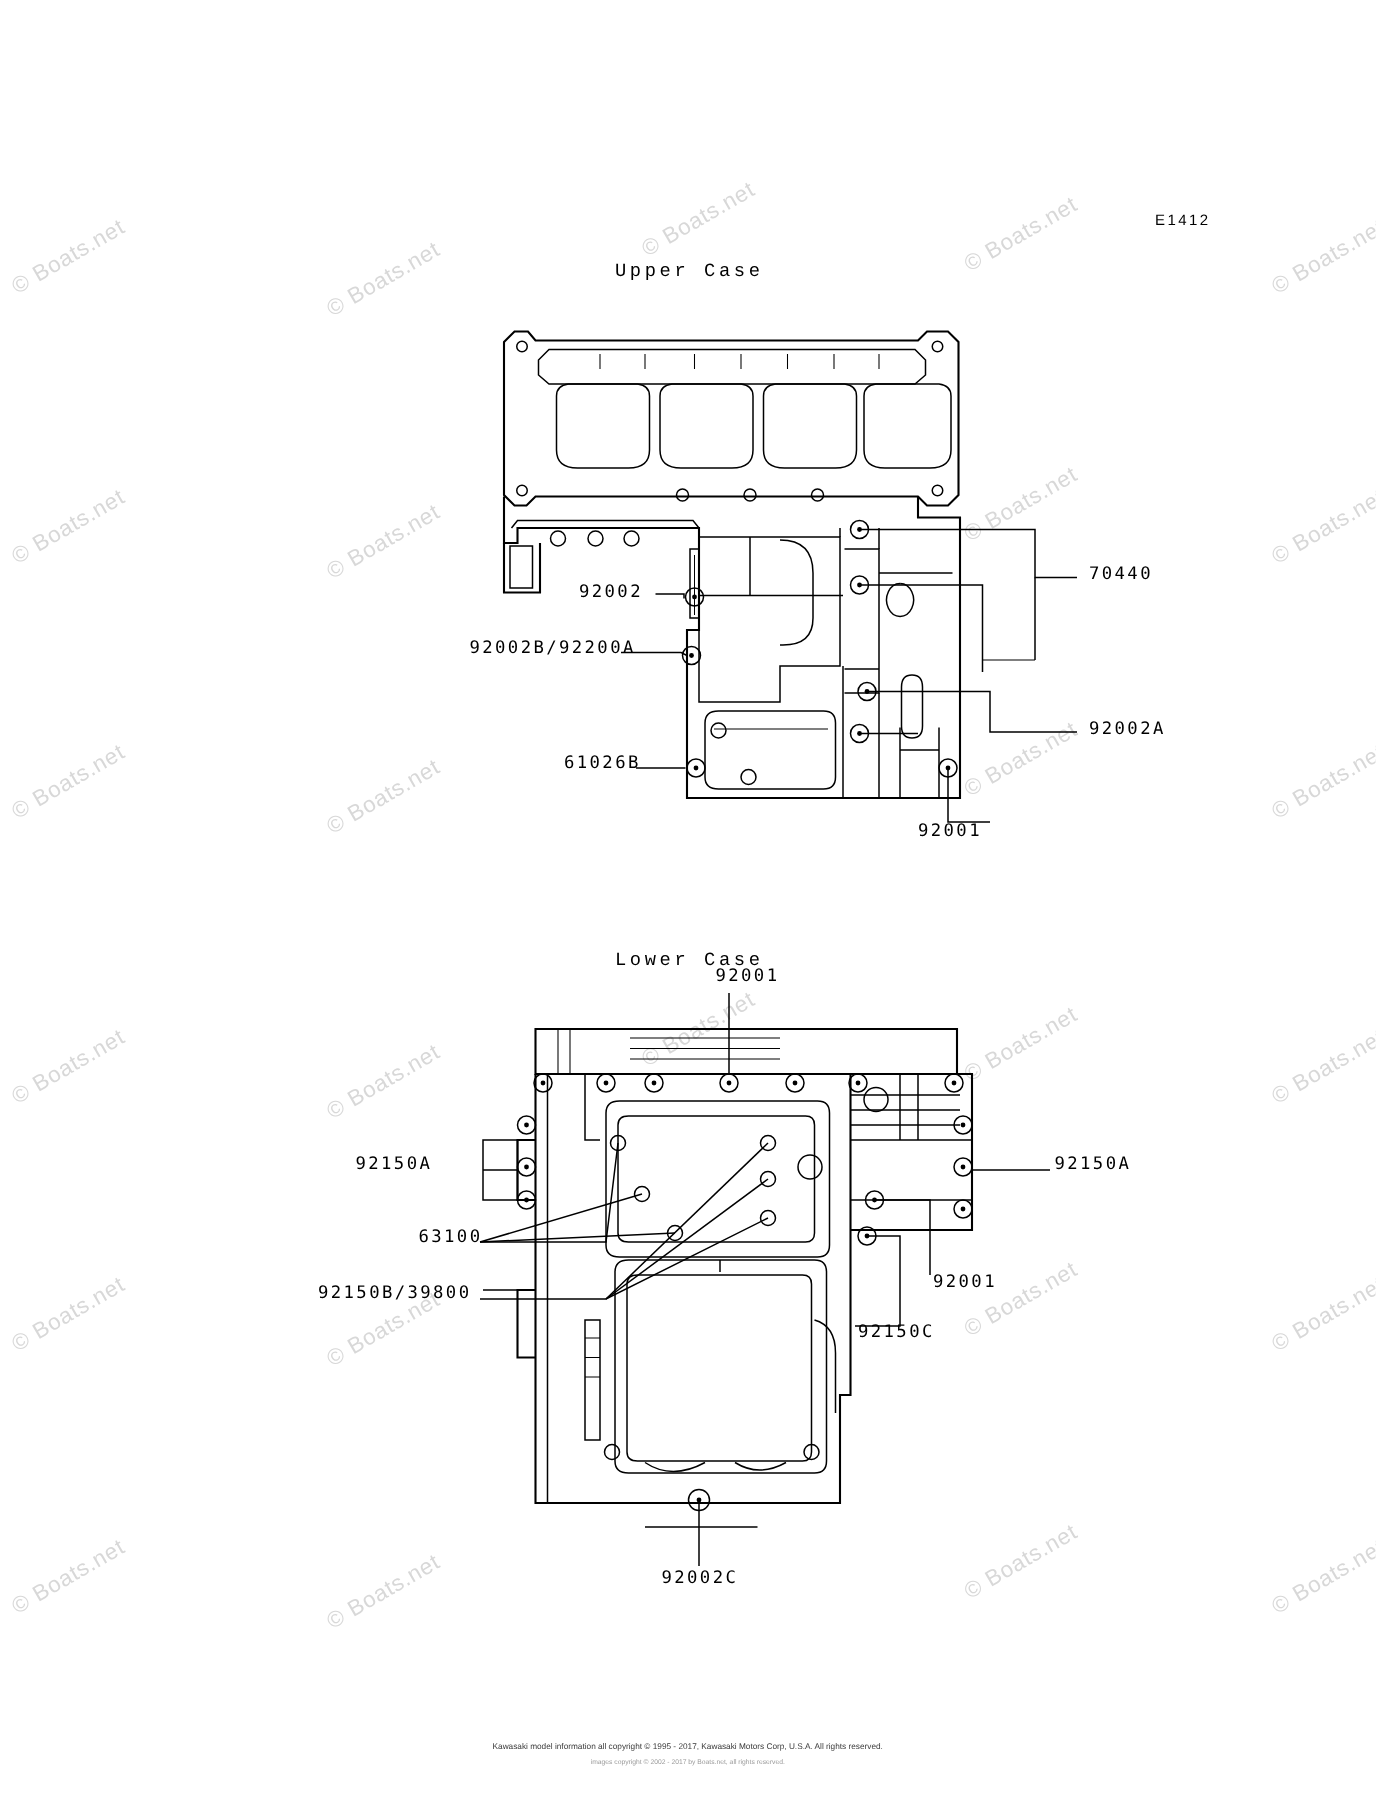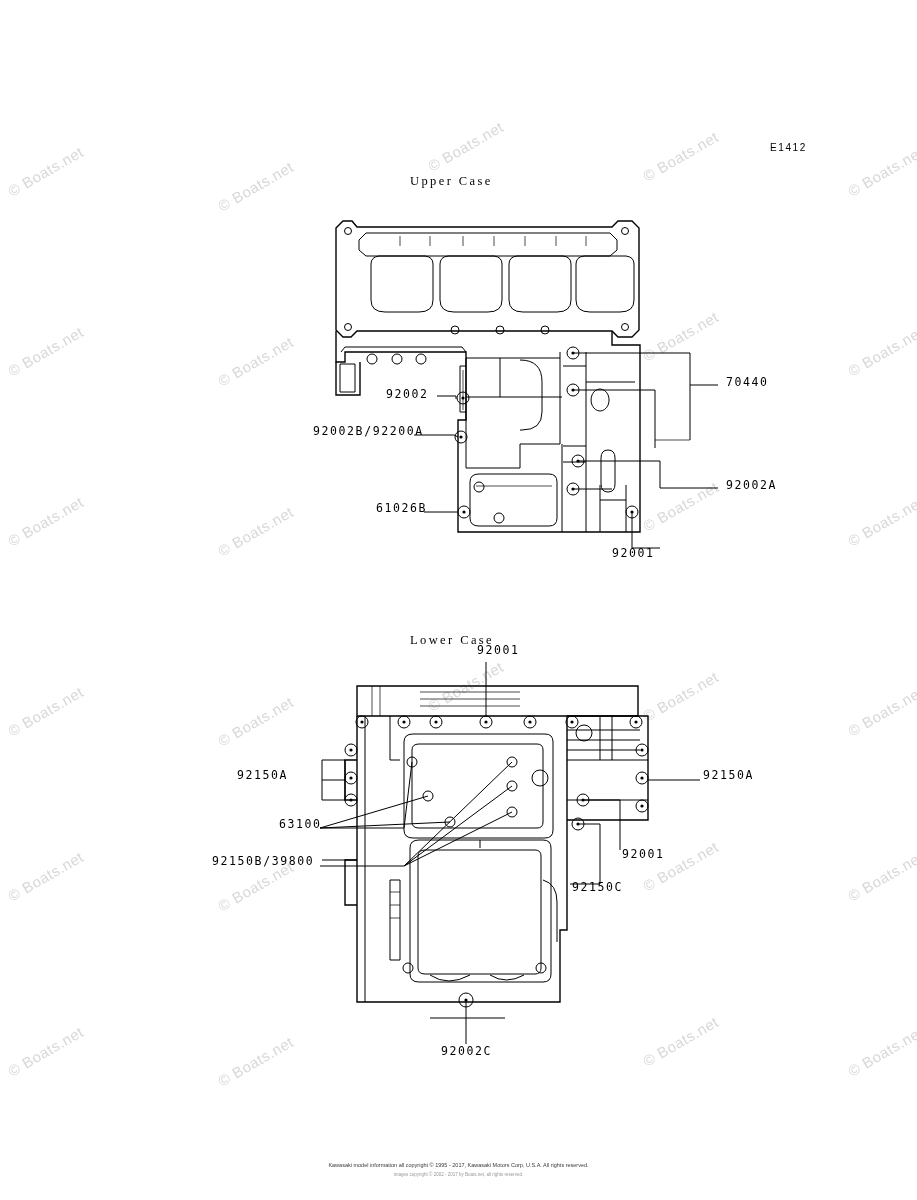--- a/index.html
+++ b/index.html
@@ -37,21 +37,21 @@
   .lbl {
     position: absolute;
     font-family: "DejaVu Sans Mono", monospace;
     font-size: 11.5px;
     color: #000;
     letter-spacing: 1.6px;
     white-space: nowrap;
   }
   .sec-title {
     position: absolute;
-    font-family: Liberation Serif, serif;
+    font-family: Liberation Mono, monospace;
     font-size: 12.5px;
     letter-spacing: 2.4px;
     color: #000;
     white-space: nowrap;
   }
   .code {
     position: absolute;
     font-family: Liberation Sans, sans-serif;
     font-size: 10px;
     letter-spacing: 1.6px;

